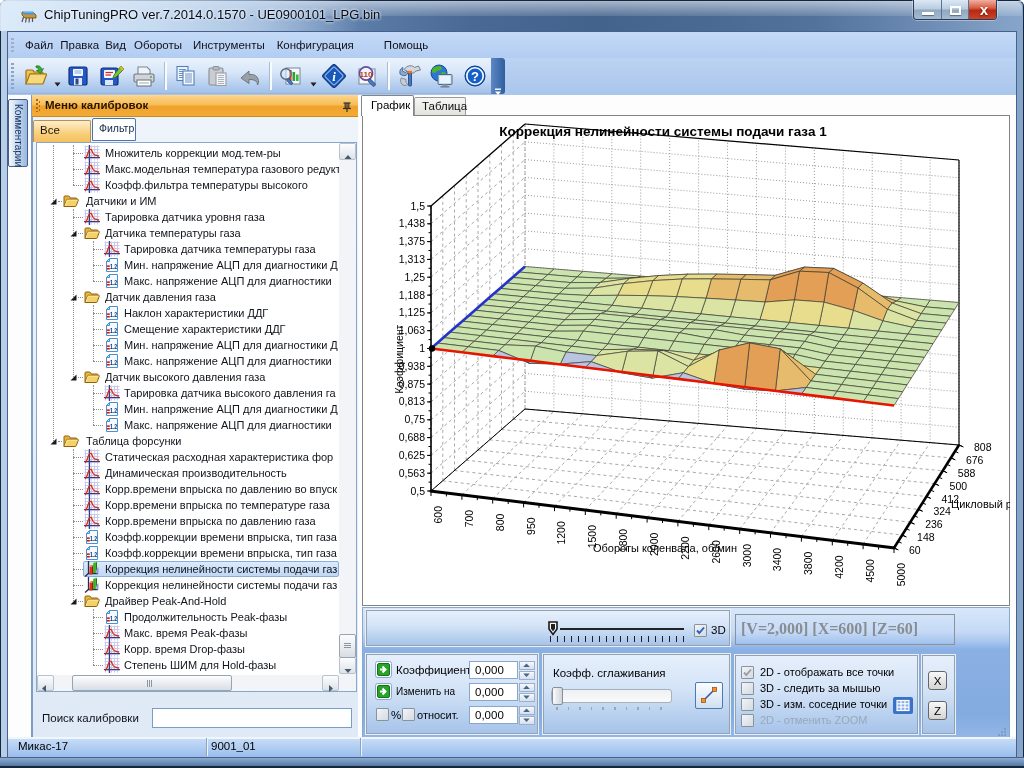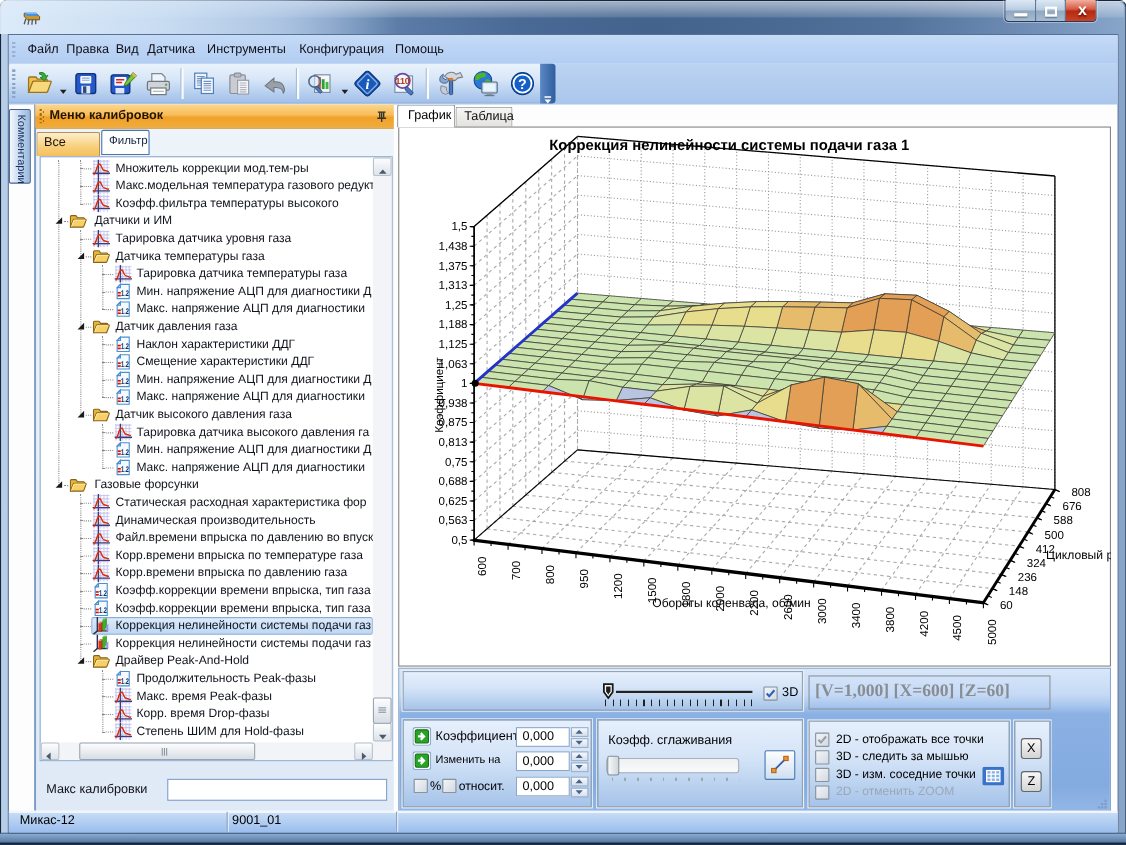--- a/index.html
+++ b/index.html
@@ -18,36 +18,37 @@
         <g stroke="#55565a" stroke-width="1.2">
           <line x1="3.5" y1="9" x2="2" y2="14"></line>
           <line x1="6.5" y1="9" x2="5.5" y2="14.5"></line>
           <line x1="9.5" y1="9" x2="9" y2="14.5"></line>
           <line x1="12.5" y1="9" x2="12.5" y2="14"></line>
         </g>
         <path d="M2,4 L13,4 L16,7 L16,10 L5,10 L2,7 Z" fill="#c89838" stroke="#6a4a10" stroke-width="0.8"></path>
         <path d="M2,4 L13,4 L15.5,6.5 L4.5,6.5 Z" fill="#4890e0"></path>
         <path d="M2.5,3 L12.5,3 L14,4.5 L4,4.5 Z" fill="#90c4f0"></path>
       </svg></div>
+<div class="abs" style="left:44px;top:7px;font-size:13px;color:#0a0a14;text-shadow:0 0 3px #e8f2fc,0 0 3px #e8f2fc">ChipTuningPRO ver.7.2014.0.1570 - UE0900101_LPG.bin</div>
 
 <div class="abs" style="left:913px;top:0px;width:84px;height:20px;border:1px solid #2a3c55;border-top:none;border-radius:0 0 4px 4px;overflow:hidden;box-shadow:0 0 0 1px rgba(255,255,255,0.35)">
   <div class="abs" style="left:0;top:0;width:28px;height:20px;background:linear-gradient(#dce8f4 0%,#b8cce0 45%,#90a8c0 50%,#a8bed4 100%);border-right:1px solid #5a7294"></div>
   <div class="abs" style="left:28px;top:0;width:27px;height:20px;background:linear-gradient(#dce8f4 0%,#b8cce0 45%,#90a8c0 50%,#a8bed4 100%);border-right:1px solid #5a7294"></div>
   <div class="abs" style="left:55px;top:0;width:29px;height:20px;background:linear-gradient(#f0b0a0 0%,#d85c44 40%,#b62a14 52%,#cc4628 100%)"></div>
   <div class="abs" style="left:8px;top:12px;width:12px;height:3px;background:#fff;box-shadow:0 1px 1px rgba(0,0,0,0.4)"></div>
   <div class="abs" style="left:36px;top:5.5px;width:11px;height:9px;border:2px solid #fff;box-shadow:0 1px 1px rgba(0,0,0,0.35)"></div>
   <div class="abs" style="left:62px;top:2px;width:16px;height:16px;font-size:14.5px;font-weight:bold;color:#fff;text-align:center;line-height:16px;text-shadow:0 1px 2px #601000">x</div>
 </div>
 
 <div class="abs" style="left:7px;top:31px;width:1010px;height:727px;background:#fdfdfe;border:1px solid #46628c"></div>
 
 <div class="abs" style="left:8px;top:32px;width:1008px;height:26px;background:linear-gradient(#c4daf7,#b2cdf2)"></div>
 <div class="abs" style="left:11px;top:38px;width:3px;height:14px;background:repeating-linear-gradient(#9ab0cc 0 2px,transparent 2px 4px)"></div>
 <div class="abs" style="left:25px;top:39px;font-size:11.5px;color:#101018;white-space:nowrap">
-  <span style="margin-right:7px">Файл</span><span style="margin-right:6px">Правка</span><span style="margin-right:8px">Вид</span><span style="margin-right:11px">Датчика</span><span style="margin-right:12px">Инструменты</span><span style="margin-right:10px">Конфигурация</span><span>Помощь</span>
+  <span style="margin-right:7px">Файл</span><span style="margin-right:6px">Правка</span><span style="margin-right:8px">Вид</span><span style="margin-right:11px">Обороты</span><span style="margin-right:12px">Инструменты</span><span style="margin-right:30px">Конфигурация</span><span>Помощь</span>
 </div>
 
 <div class="abs" style="left:8px;top:58px;width:1008px;height:37px;background:linear-gradient(#bcd3f2,#aac6ec)"></div>
 <div class="abs" style="left:8px;top:58px;width:497px;height:36px;background:linear-gradient(#eaf3fc 0%,#d8e6f8 40%,#c0d6f2 65%,#a2c0ea 100%);border-radius:2px;border-bottom:1px solid #9ab4d6"></div>
 <div class="abs" style="left:11px;top:63px;width:3px;height:26px;background:repeating-linear-gradient(#8aa4c8 0 2px,transparent 2px 4px)"></div>
 <div class="abs" style="left:491px;top:58px;width:14px;height:36px;background:linear-gradient(90deg,#5c88c4,#2f5e9e);border-radius:0 3px 3px 0"></div>
 <div class="abs" style="left:494px;top:82px;width:8px;height:8px"><svg width="8" height="8" viewBox="0 0 8 8" style="">
         <rect x="1" y="0.5" width="6" height="1.4" fill="#fff"></rect>
         <polygon points="1,3.5 7,3.5 4,7" fill="#fff"></polygon>
       </svg></div>
@@ -418,21 +419,21 @@
         <div style="position:absolute;left:124px;top:418.5px;white-space:nowrap">Макс. напряжение АЦП для диагностики</div>
         <div class="tlh" style="left:58px;top:441px;width:4px"></div>
         <div style="position:absolute;left:49px;top:436px;width:9px;height:9px"><svg width="9" height="9" viewBox="0 0 9 9" style="">
             <polygon points="7.5,1.5 7.5,7.5 1.5,7.5" fill="#1a1a1a"></polygon>
           </svg></div>
         <div style="position:absolute;left:63px;top:433px;width:16px;height:16px"><svg width="16" height="16" viewBox="0 0 16 16" style="">
             <path d="M1,13.5 L1,4 Q1,3 2,3 L5.5,3 Q6.3,3 6.7,3.8 L7.3,5 L13,5 Q14,5 14,6 L14,7" fill="#e8b53c" stroke="#8a6214" stroke-width="1"></path>
             <path d="M1,13.5 L3.5,7 Q3.8,6.3 4.6,6.3 L14.6,6.3 Q15.6,6.3 15.3,7.2 L13.2,12.8 Q13,13.5 12.2,13.5 Z" fill="#f7d068" stroke="#8a6214" stroke-width="1"></path>
             <path d="M2,12.8 L4.2,7.1 L14.5,7.1" fill="none" stroke="#fdeeb0" stroke-width="0.9"></path>
           </svg></div>
-        <div style="position:absolute;left:86px;top:434.5px;white-space:nowrap">Газовые форсунки</div>
+        <div style="position:absolute;left:86px;top:434.5px;white-space:nowrap">Таблица форсунки</div>
         <div class="tlh" style="left:73px;top:457px;width:10px"></div>
         <div style="position:absolute;left:84px;top:449px;width:16px;height:16px"><svg width="16" height="16" viewBox="0 0 16 16" style="">
             <g stroke="#c8c8f0" stroke-width="1">
               <line x1="1.5" y1="0.5" x2="1.5" y2="15.5"></line>
               <line x1="4.5" y1="0.5" x2="4.5" y2="15.5"></line>
               <line x1="7.5" y1="0.5" x2="7.5" y2="15.5"></line>
               <line x1="10.5" y1="0.5" x2="10.5" y2="15.5"></line>
               <line x1="13.5" y1="0.5" x2="13.5" y2="15.5"></line>
               <line x1="0.5" y1="1.5" x2="15.5" y2="1.5"></line>
               <line x1="0.5" y1="4.5" x2="15.5" y2="4.5"></line>
@@ -475,21 +476,21 @@
               <line x1="0.5" y1="1.5" x2="15.5" y2="1.5"></line>
               <line x1="0.5" y1="4.5" x2="15.5" y2="4.5"></line>
               <line x1="0.5" y1="7.5" x2="15.5" y2="7.5"></line>
               <line x1="0.5" y1="10.5" x2="15.5" y2="10.5"></line>
               <line x1="0.5" y1="13.5" x2="15.5" y2="13.5"></line>
             </g>
             <line x1="5.5" y1="0" x2="5.5" y2="16" stroke="#3c3c78" stroke-width="1.2"></line>
             <line x1="0" y1="12.5" x2="16" y2="12.5" stroke="#3c3c78" stroke-width="1.2"></line>
             <path d="M1,13.5 C3.5,13.5 3.5,5.5 6,4.5 C8.5,3.5 8,9.5 10.5,9.8 C12.5,10 13,11 15,11" fill="none" stroke="#e02800" stroke-width="1.3"></path>
           </svg></div>
-        <div style="position:absolute;left:105px;top:482.5px;white-space:nowrap">Файл.времени впрыска по давлению во впуск</div>
+        <div style="position:absolute;left:105px;top:482.5px;white-space:nowrap">Корр.времени впрыска по давлению во впуск</div>
         <div class="tlh" style="left:73px;top:505px;width:10px"></div>
         <div style="position:absolute;left:84px;top:497px;width:16px;height:16px"><svg width="16" height="16" viewBox="0 0 16 16" style="">
             <g stroke="#c8c8f0" stroke-width="1">
               <line x1="1.5" y1="0.5" x2="1.5" y2="15.5"></line>
               <line x1="4.5" y1="0.5" x2="4.5" y2="15.5"></line>
               <line x1="7.5" y1="0.5" x2="7.5" y2="15.5"></line>
               <line x1="10.5" y1="0.5" x2="10.5" y2="15.5"></line>
               <line x1="13.5" y1="0.5" x2="13.5" y2="15.5"></line>
               <line x1="0.5" y1="1.5" x2="15.5" y2="1.5"></line>
               <line x1="0.5" y1="4.5" x2="15.5" y2="4.5"></line>
@@ -666,21 +667,21 @@
     </div>
 <div class="abs" style="left:322px;top:675px;width:17px;height:16px;background:linear-gradient(#fcfdfe,#dde3ea);border:1px solid #b8c2cc;border-radius:2px">
       <div style="margin:3px 0 0 3px"><svg width="10" height="9" viewBox="0 0 10 9" style="">
           <polygon points="3,1 3,8 7,4.5" fill="#4a5a6a"></polygon>
         </svg></div>
     </div>
 <div class="abs" style="left:72px;top:675px;width:160px;height:16px;background:linear-gradient(#fdfdfe,#d8dde4);border:1px solid #98a4b2;border-radius:2px">
   <div style="margin:4px 0 0 74px;width:1px;height:7px;border-left:1px solid #8a96a4;box-shadow:2px 0 0 #8a96a4,4px 0 0 #8a96a4"></div>
     </div>
 
-<div class="abs" style="left:42px;top:712px;font-size:11.5px;color:#101018">Макс калибровки</div>
+<div class="abs" style="left:42px;top:712px;font-size:11.5px;color:#101018">Поиск калибровки</div>
 <div class="abs" style="left:152px;top:708px;width:200px;height:20px;background:#fff;border:1px solid #7a9cc8"></div>
 
 <div class="abs" style="left:361px;top:95px;width:53px;height:21px;background:#fff;border:1px solid #848484;border-bottom:none;border-radius:2px 2px 0 0;z-index:3"></div>
 <div class="abs" style="left:371px;top:99px;font-size:11.5px;color:#000;z-index:3">График</div>
 <div class="abs" style="left:414px;top:97px;width:52px;height:19px;background:linear-gradient(#f6f6f4,#e2e1dd);border:1px solid #9a9a98;border-bottom:none;border-radius:2px 2px 0 0"></div>
 <div class="abs" style="left:422px;top:100px;font-size:11.5px;color:#101010">Таблица</div>
 <div class="abs" style="left:362px;top:115px;width:648px;height:491px;background:#fff;border:1px solid #848484"></div>
 <svg width="648" height="491" viewBox="0 0 648 491" style="position:absolute;left:362px;top:115px" shape-rendering="auto" text-rendering="optimizeLegibility">
       <polygon points="69,376 163,294 163,9 69,91" fill="#ffffff" stroke="none" stroke-width="0"></polygon>
       <polygon points="163,294 597,330 597,45 163,9" fill="#ffffff" stroke="none" stroke-width="0"></polygon>
@@ -1170,21 +1171,21 @@
         <path d="M4,3 L8,3 L8,7.5 L6,10.5 L4,7.5 Z" fill="#202020"></path>
       </svg></div>
 <div class="abs" style="left:550px;top:636px;width:136px;height:6px;background:repeating-linear-gradient(90deg,#202020 0 1px,transparent 1px 7px)"></div>
 <div style="position:absolute;left:694px;top:624px;width:13px;height:13px;background:linear-gradient(135deg,#f2f5f8,#d4dae2);border:1px solid #8a929a;border-radius:1px">
       <svg width="13" height="13" viewBox="0 0 13 13" style="position:absolute;left:-1px;top:-1px">
         <path d="M3,6.5 L5.3,9 L10,3.5" fill="none" stroke="#2862c4" stroke-width="1.9"></path>
       </svg>
     </div>
 <div class="abs" style="left:711px;top:624px;font-size:11.5px">3D</div>
 <div class="abs" style="left:735px;top:614px;width:220px;height:31px;border:1px solid #8c9298"></div>
-<div class="abs" style="left:741px;top:620px;font-family:'Liberation Serif',serif;font-size:16px;font-weight:bold;color:#888d92">[V=1,000] [X=600] [Z=60]</div>
+<div class="abs" style="left:741px;top:620px;font-family:'Liberation Serif',serif;font-size:16px;font-weight:bold;color:#888d92">[V=2,000] [X=600] [Z=60]</div>
 
 <div class="abs" style="left:366px;top:654px;width:172px;height:80px;background:linear-gradient(#e6effc 0%,#d3e3f7 45%,#b6cfee 80%,#a7c3ea 100%);border:1px solid #98a2ac;box-shadow:0 0 0 1px #e6f0fb"></div>
 <div class="abs" style="left:375px;top:661px"><svg width="17" height="17" viewBox="0 0 17 17" style="">
         <rect x="0.5" y="0.5" width="16" height="16" rx="2" fill="#fff" stroke="#8aa8cc"></rect>
         <rect x="2.5" y="2.5" width="12" height="12" rx="1.5" fill="#28a428" stroke="#187018"></rect>
         <path d="M5,8.5 L9.5,8.5 M7.5,5.5 L10.5,8.5 L7.5,11.5" fill="none" stroke="#fff" stroke-width="2"></path>
       </svg></div>
 <div class="abs" style="left:396px;top:664px;font-size:11.5px">Коэффициент в</div>
 <div class="abs" style="left:375px;top:683px"><svg width="17" height="17" viewBox="0 0 17 17" style="">
         <rect x="0.5" y="0.5" width="16" height="16" rx="2" fill="#fff" stroke="#8aa8cc"></rect>
@@ -1263,20 +1264,20 @@
         <g fill="#7e9cc4">
           <rect x="7" y="1" width="2" height="2"></rect>
           <rect x="4" y="4" width="2" height="2"></rect>
           <rect x="7" y="4" width="2" height="2"></rect>
           <rect x="1" y="7" width="2" height="2"></rect>
           <rect x="4" y="7" width="2" height="2"></rect>
           <rect x="7" y="7" width="2" height="2"></rect>
         </g>
       </svg></div>
 <div class="abs" style="left:8px;top:737px;width:1008px;height:20px;background:linear-gradient(#c6dcf6,#9abded);border-top:2px solid #f0f6fd"></div>
-<div class="abs" style="left:18px;top:740px;font-size:11.5px;color:#000">Микас-12</div>
+<div class="abs" style="left:18px;top:740px;font-size:11.5px;color:#000">Микас-17</div>
 <div class="abs" style="left:206px;top:738px;width:2px;height:18px;border-left:1px solid #8aa4c4;border-right:1px solid #eef4fa"></div>
 <div class="abs" style="left:211px;top:740px;font-size:11.5px;color:#000">9001_01</div>
 <div class="abs" style="left:360px;top:738px;width:2px;height:18px;border-left:1px solid #8aa4c4;border-right:1px solid #eef4fa"></div>
 
 <div class="abs" style="left:0;top:757px;width:1024px;height:11px;background:linear-gradient(#8cabd0,#5c7fa8 70%,#3e5c82);border-top:1px solid #46628c"></div>
 <div class="abs" style="left:0;top:766px;width:1024px;height:2px;background:#16263c"></div>
 
 </div>
 </body></html>

